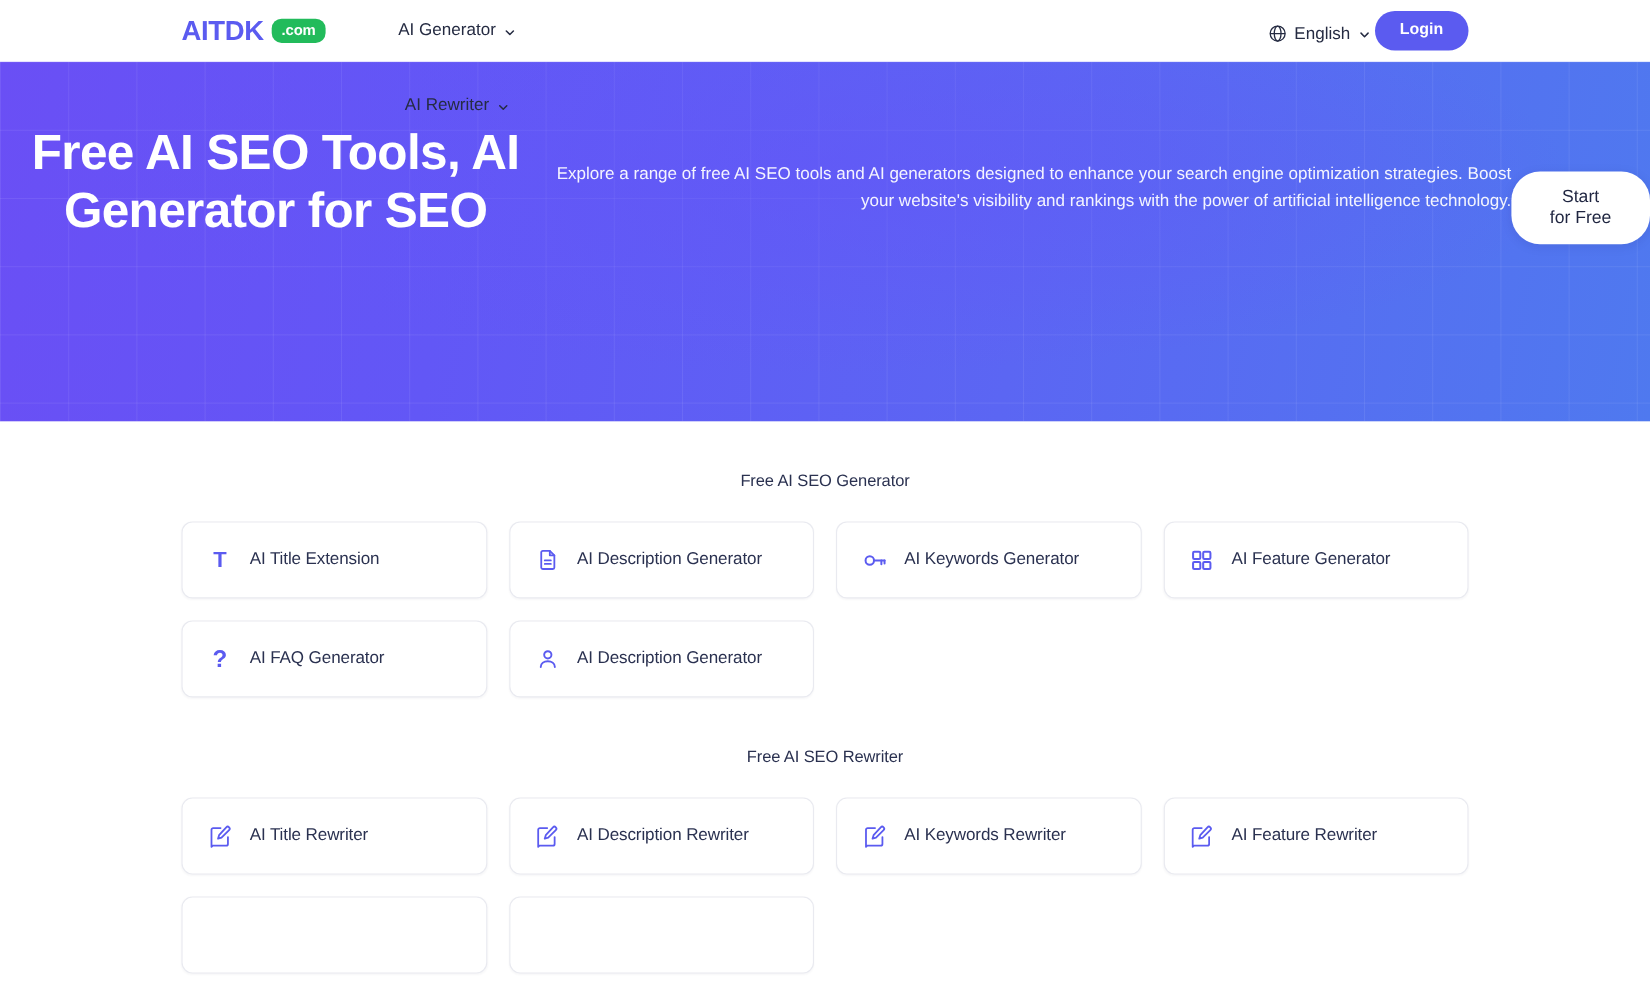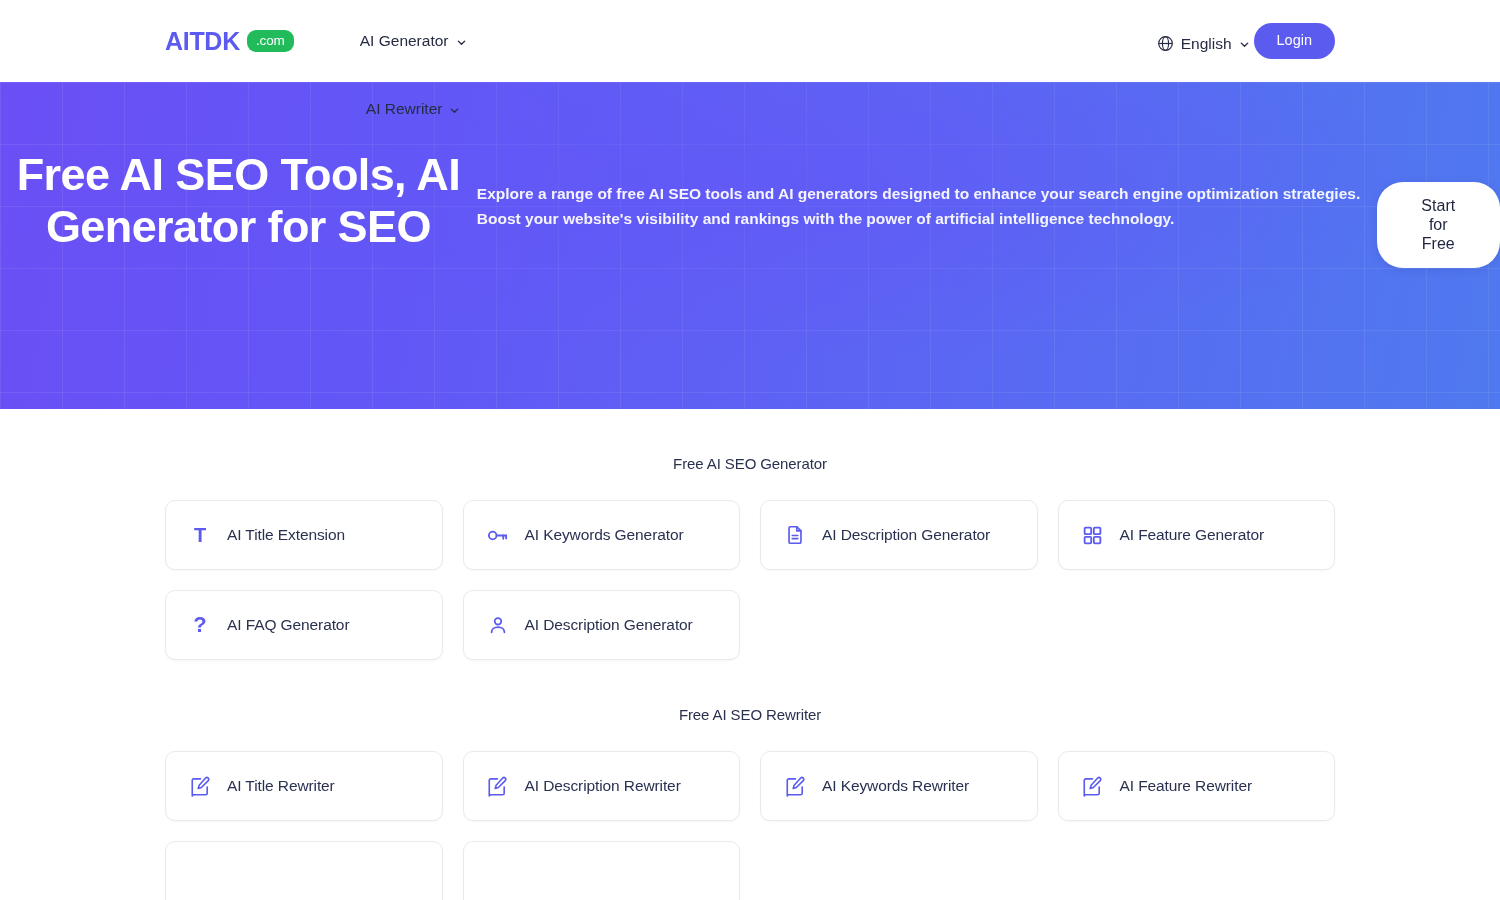--- a/index.html
+++ b/index.html
@@ -8,21 +8,21 @@
     width: 1500px;
     height: 900px;
     overflow: hidden;
     background: #ffffff;
     font-family: "Liberation Sans", sans-serif;
     -webkit-font-smoothing: antialiased;
   }
 
   
   .site-header {
-    height: 82px;
+    height: 56px;
     width: 100%;
     background: #ffffff;
     display: flex;
     align-items: center;
     padding: 0 165px;
     position: relative;
     z-index: 5;
   }
 
   .logo {
@@ -37,21 +37,21 @@
     font-size: 25px;
     font-weight: 700;
     color: #5b5bf0;
     letter-spacing: -0.3px;
     line-height: 1;
   }
   .logo-badge {
     background: #22bb5b;
     color: #ffffff;
     font-size: 13.5px;
-    font-weight: 400;
+    font-weight: 700;
     border-radius: 9px;
     padding: 4px 9px 5px 9px;
     line-height: 1;
     letter-spacing: -0.1px;
   }
 
   .main-nav {
     display: flex;
     align-items: center;
     gap: 0px;
@@ -97,20 +97,21 @@
   .login-btn {
     background: #5b5bf0;
     color: #ffffff;
     font-size: 14.5px;
     border: none;
     border-radius: 20px;
     padding: 9px 23px;
     cursor: pointer;
     font-family: inherit;
     line-height: 1.2;
+    font-weight: bold;
   }
 
   
   .hero {
     position: relative;
     height: 327px;
     width: 100%;
     background: linear-gradient(100deg, #6a4ff5 0%, #6257f6 28%, #5b66f3 62%, #4f79ef 100%);
     overflow: hidden;
     display: flex;
@@ -147,23 +148,23 @@
     font-weight: 700;
     letter-spacing: -0.6px;
     line-height: 1.15;
     text-align: center;
   }
   .hero-sub {
     margin-top: 12px;
     color: rgba(255,255,255,0.93);
     font-size: 15.5px;
     line-height: 1.58;
-    text-align: left;
+    text-align: right;
     max-width: 962px;
-    font-weight: 700;
+    font-weight: 400;
   }
   .hero-cta {
     margin-top: 48px;
     background: #ffffff;
     color: #1f2540;
     border: none;
     border-radius: 26px;
     font-size: 16px;
     font-family: inherit;
     padding: 14px 35px;
@@ -311,44 +312,44 @@
 
     <div class="tool-card">
       <span class="tool-icon">
           <span class="glyph-T">T</span>
         </span>
       <span class="tool-label">AI Title Extension</span>
     </div>
 
     <div class="tool-card">
       <span class="tool-icon">
+        <svg width="22" height="22" viewBox="0 0 24 24" fill="none" stroke="#5b5bf0" stroke-width="1.8" stroke-linecap="round" stroke-linejoin="round">
+          <path d="M14 3H7a1.5 1.5 0 0 0-1.5 1.5v15A1.5 1.5 0 0 0 7 21h10a1.5 1.5 0 0 0 1.5-1.5V7.5z"></path>
+          <path d="M14 3v4.5h4.5"></path>
+          <line x1="9" y1="12.5" x2="15" y2="12.5"></line>
+          <line x1="9" y1="16" x2="15" y2="16"></line>
+        </svg>
+      </span>
+      <span class="tool-label">AI Description Generator</span>
+    </div>
+
+    <div class="tool-card">
+      <span class="tool-icon">
         <svg width="23" height="23" viewBox="0 0 24 24" fill="none" stroke="#5b5bf0" stroke-width="1.9" stroke-linecap="round" stroke-linejoin="round">
           <circle cx="7" cy="12" r="4"></circle>
           <line x1="11" y1="12" x2="21" y2="12"></line>
           <line x1="18" y1="12" x2="18" y2="15.5"></line>
           <line x1="21" y1="12" x2="21" y2="15"></line>
         </svg>
       </span>
       <span class="tool-label">AI Keywords Generator</span>
     </div>
 
     <div class="tool-card">
       <span class="tool-icon">
-        <svg width="22" height="22" viewBox="0 0 24 24" fill="none" stroke="#5b5bf0" stroke-width="1.8" stroke-linecap="round" stroke-linejoin="round">
-          <path d="M14 3H7a1.5 1.5 0 0 0-1.5 1.5v15A1.5 1.5 0 0 0 7 21h10a1.5 1.5 0 0 0 1.5-1.5V7.5z"></path>
-          <path d="M14 3v4.5h4.5"></path>
-          <line x1="9" y1="12.5" x2="15" y2="12.5"></line>
-          <line x1="9" y1="16" x2="15" y2="16"></line>
-        </svg>
-      </span>
-      <span class="tool-label">AI Description Generator</span>
-    </div>
-
-    <div class="tool-card">
-      <span class="tool-icon">
         <svg width="21" height="21" viewBox="0 0 24 24" fill="none" stroke="#5b5bf0" stroke-width="2.1" stroke-linejoin="round">
           <rect x="3" y="3" width="7.5" height="7.5" rx="1.2"></rect>
           <rect x="13.5" y="3" width="7.5" height="7.5" rx="1.2"></rect>
           <rect x="3" y="13.5" width="7.5" height="7.5" rx="1.2"></rect>
           <rect x="13.5" y="13.5" width="7.5" height="7.5" rx="1.2"></rect>
         </svg>
       </span>
       <span class="tool-label">AI Feature Generator</span>
     </div>
 

